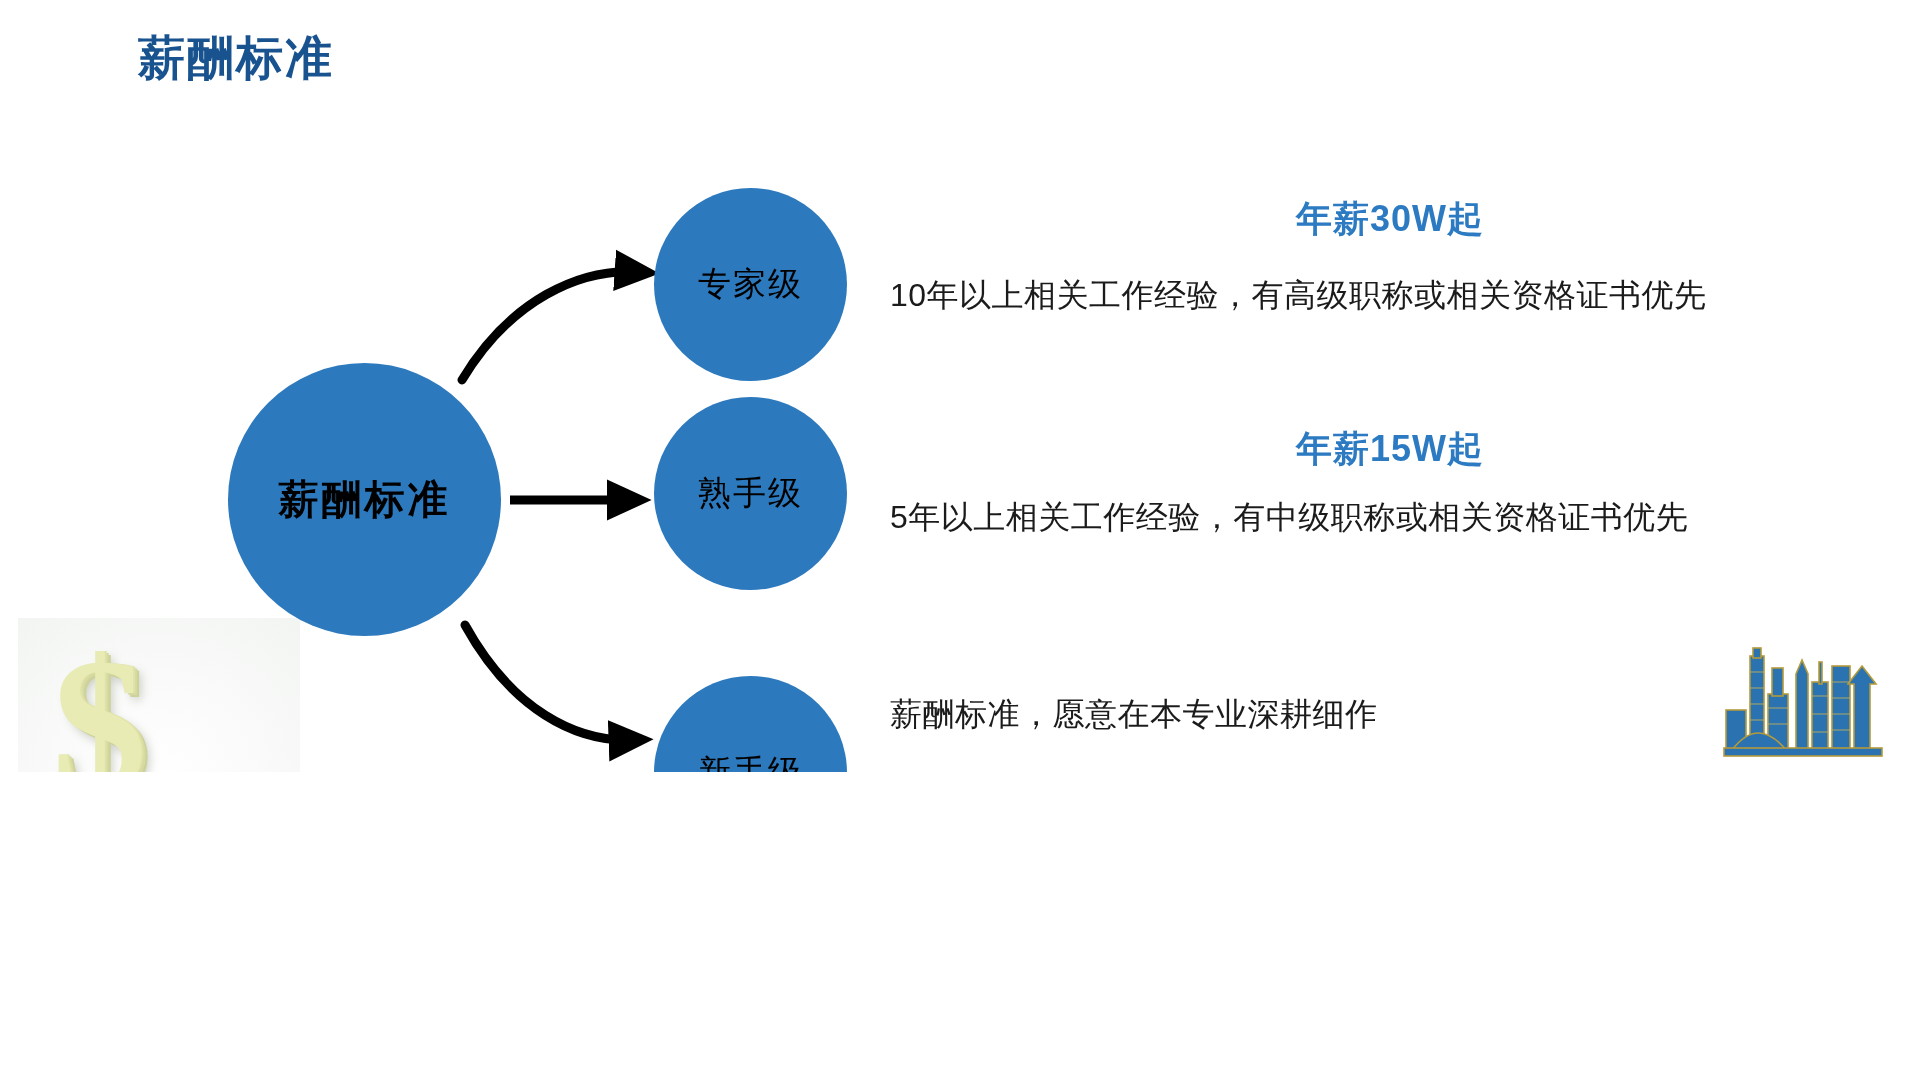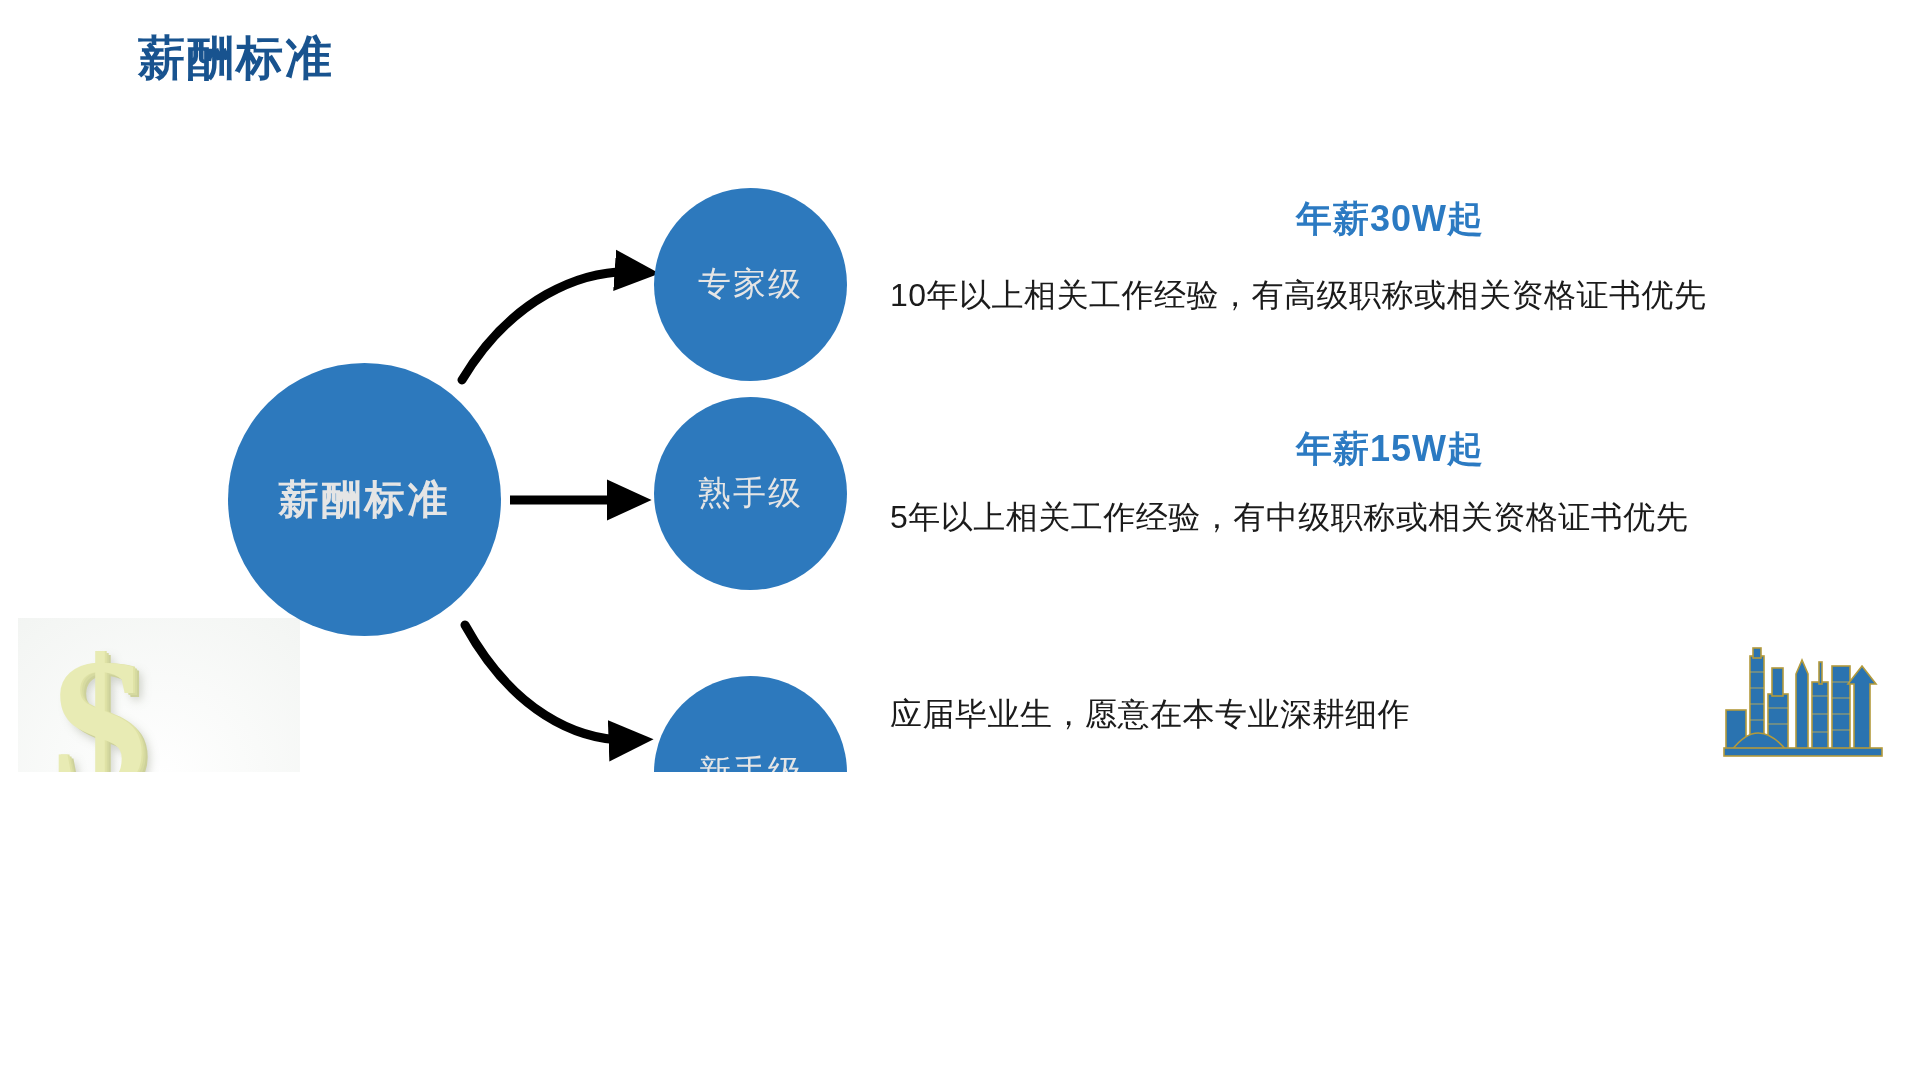--- a/index.html
+++ b/index.html
@@ -157,21 +157,21 @@
     pointer-events: none;
   }
 
   .node-circle {
     position: absolute;
     border-radius: 50%;
     background: #2d79bd;
     display: flex;
     align-items: center;
     justify-content: center;
-    color: #e5e5e5;
+    color: #000000;
     text-align: center;
   }
   .node-main {
     left: 228px;
     top: 363px;
     width: 273px;
     height: 273px;
     font-size: 40px;
     font-weight: bold;
     letter-spacing: 3px;
@@ -320,21 +320,21 @@
     <div class="detail-head">年薪30W起</div>
     <div class="detail-body">10年以上相关工作经验，有高级职称或相关资格证书优先</div>
   </div>
 
   <div class="detail-block detail-b2">
     <div class="detail-head">年薪15W起</div>
     <div class="detail-body">5年以上相关工作经验，有中级职称或相关资格证书优先</div>
   </div>
 
   <div class="detail-block detail-b3">
-    <div class="detail-body">应届毕业生，愿意在本专业深耕细作</div>
+    <div class="detail-body">薪酬标准，愿意在本专业深耕细作</div>
   </div>
 
   <svg class="city-badge" viewBox="0 0 168 120">
     <g stroke="#b39a3c" stroke-width="1.6" fill="#2a73b0">
 
       <rect x="6" y="72" width="20" height="40"></rect>
 
       <rect x="30" y="18" width="14" height="94"></rect>
       <rect x="33" y="10" width="8" height="10"></rect>
 

